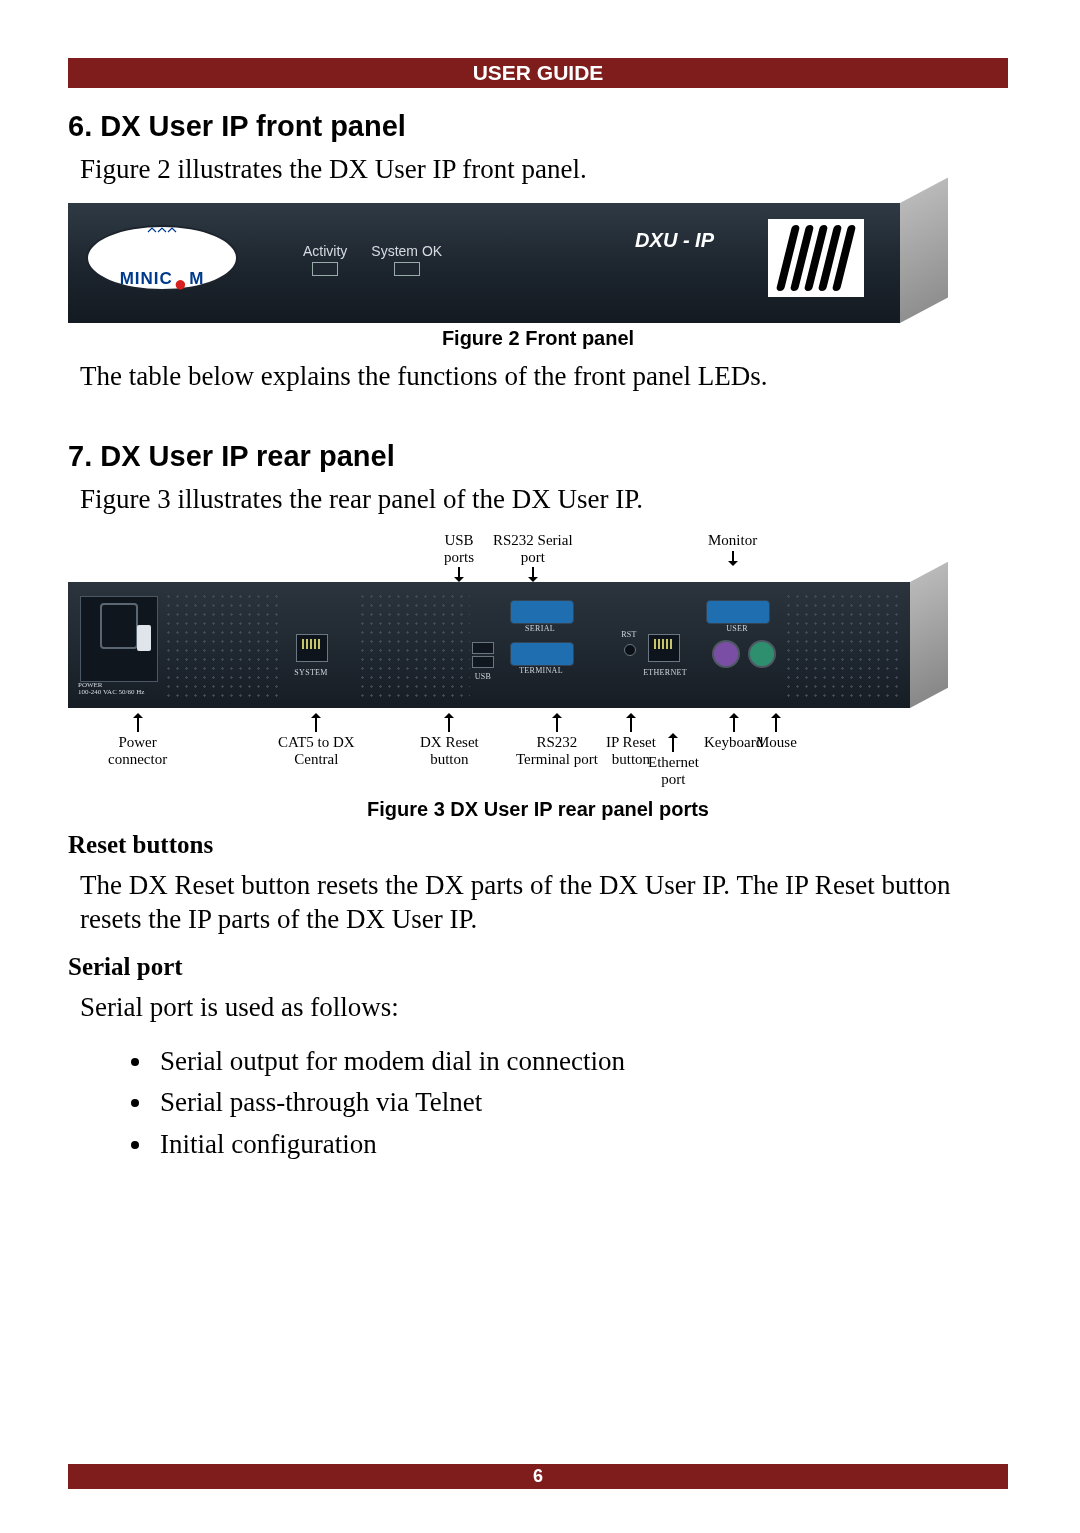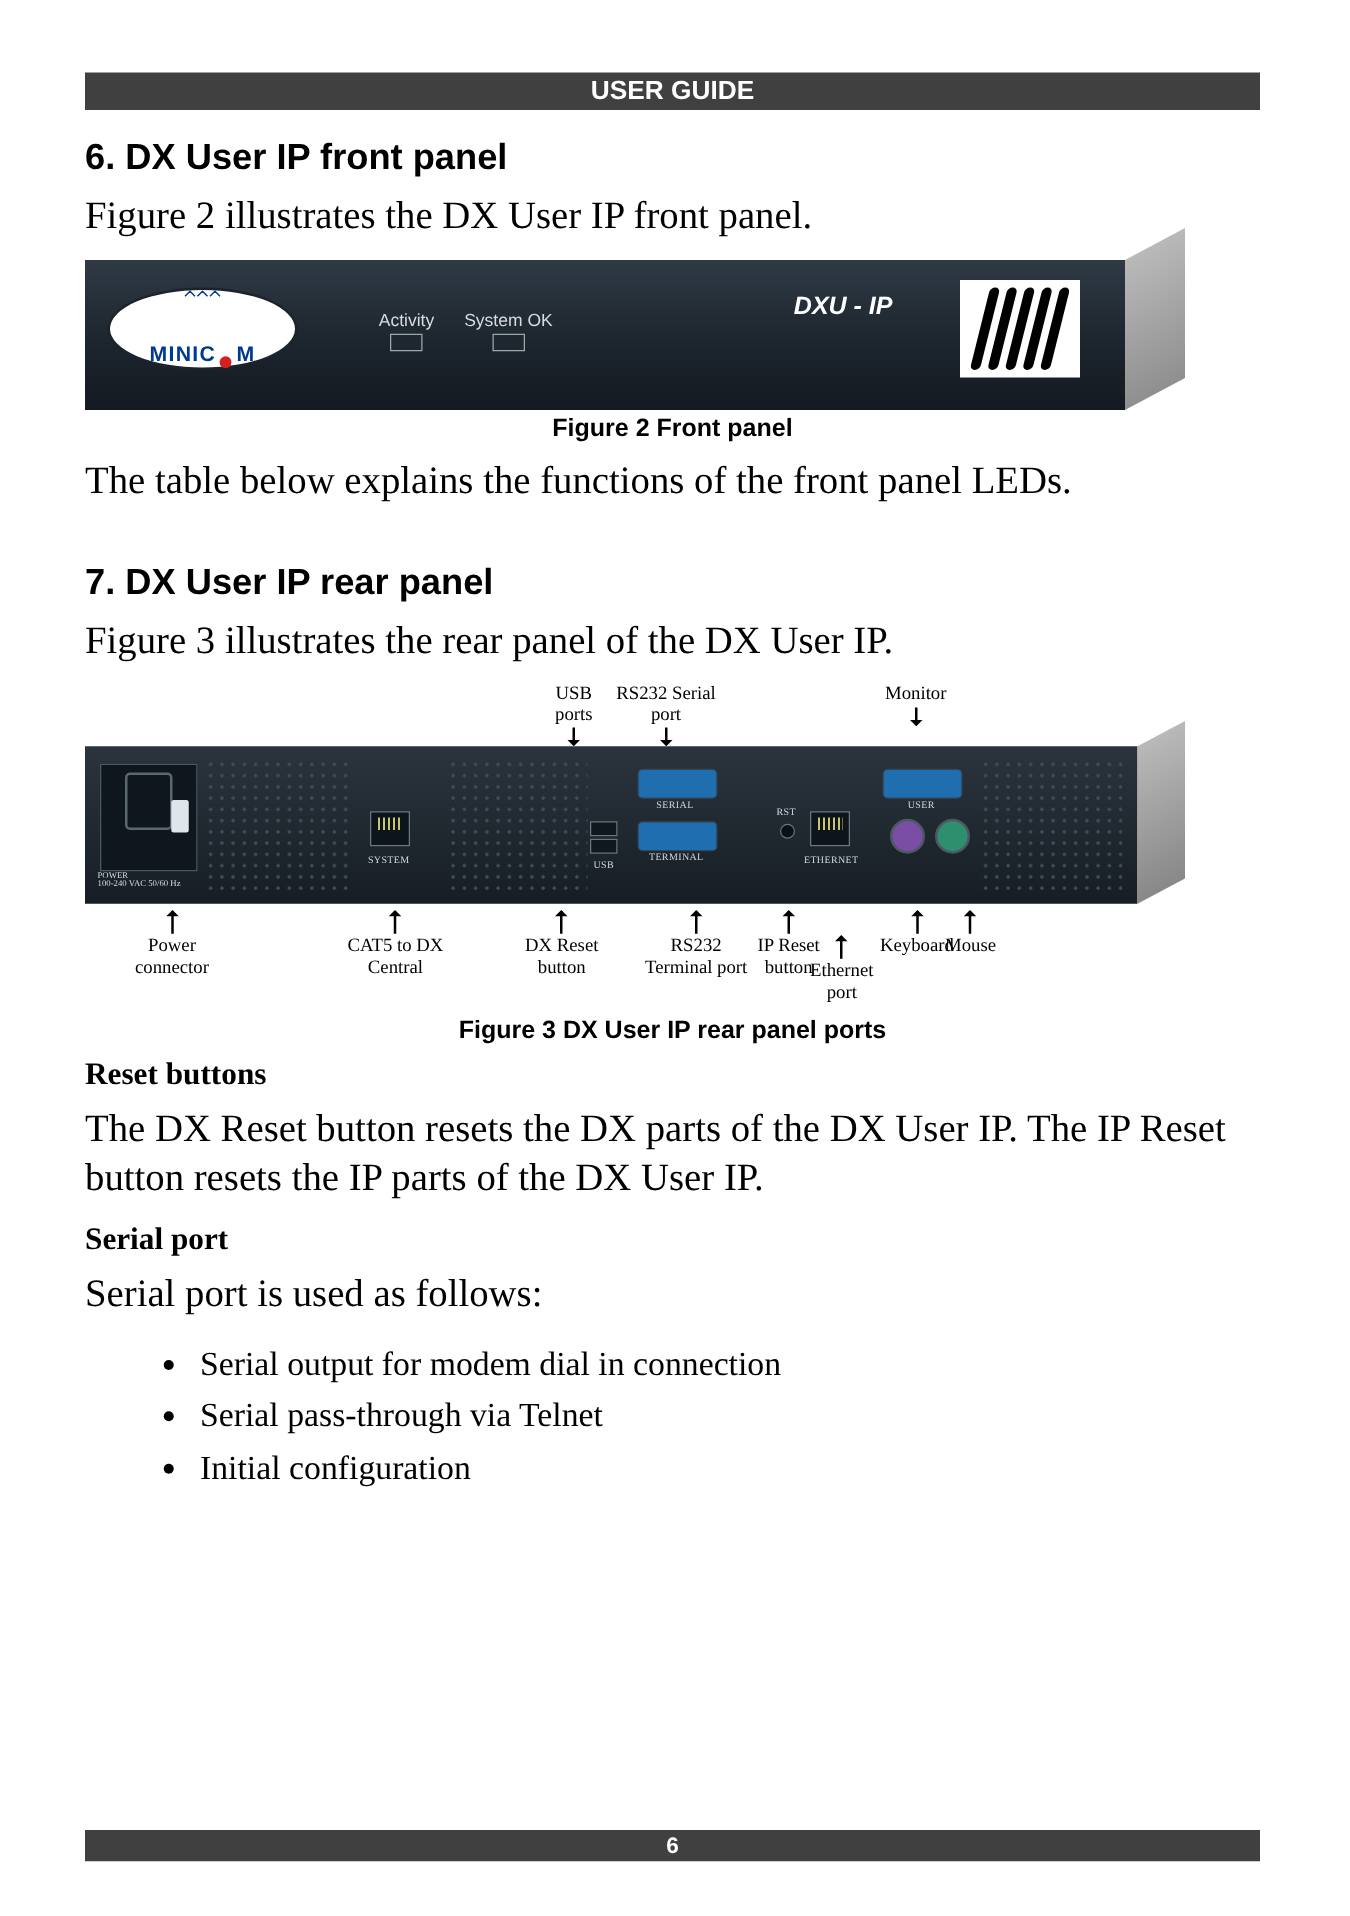--- a/index.html
+++ b/index.html
@@ -10,21 +10,21 @@
     color: #000;
   }
   .page {
     width: 1080px;
     height: 1533px;
     box-sizing: border-box;
     padding: 58px 72px 40px 68px;
     position: relative;
   }
   .header-bar, .footer-bar {
-    background: #404040;
+    background: #7f1d1d;
     color: #fff;
     font-family: Arial, Helvetica, sans-serif;
     font-weight: bold;
     text-align: center;
     font-size: 21px;
     padding: 3px 0;
   }
   .footer-bar {
     position: absolute;
     left: 68px;
@@ -33,22 +33,22 @@
     font-size: 18px;
     padding: 2px 0;
   }
   h2.section {
     font-family: Verdana, Arial, sans-serif;
     font-weight: bold;
     font-size: 29px;
     margin: 22px 0 8px 0;
   }
   p.body {
-    font-size: 31px;
-    margin: 10px 0 16px 0;
+    font-size: 27px;
+    margin: 10px 0 16px 12px;
     line-height: 1.25;
   }
   p.sub {
     font-family: "Times New Roman", Times, serif;
     font-weight: bold;
     font-size: 25px;
     margin: 10px 0 6px 0;
   }
   .caption {
     text-align: center;

